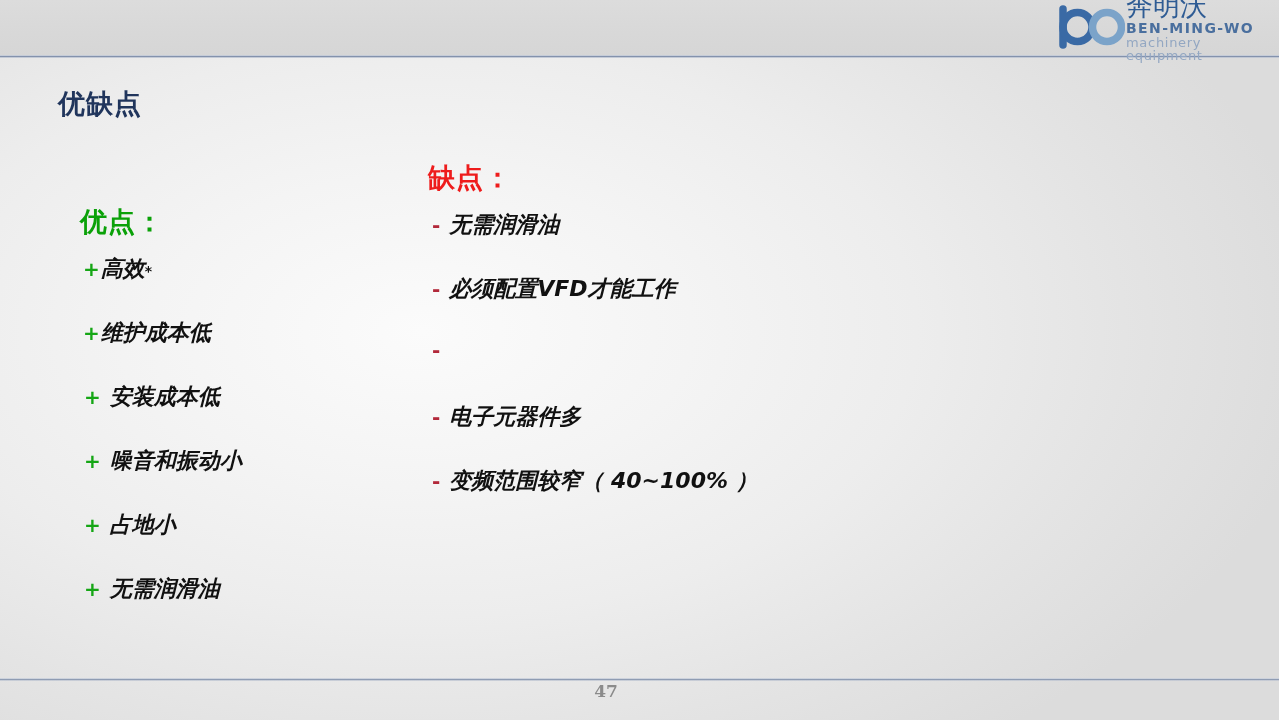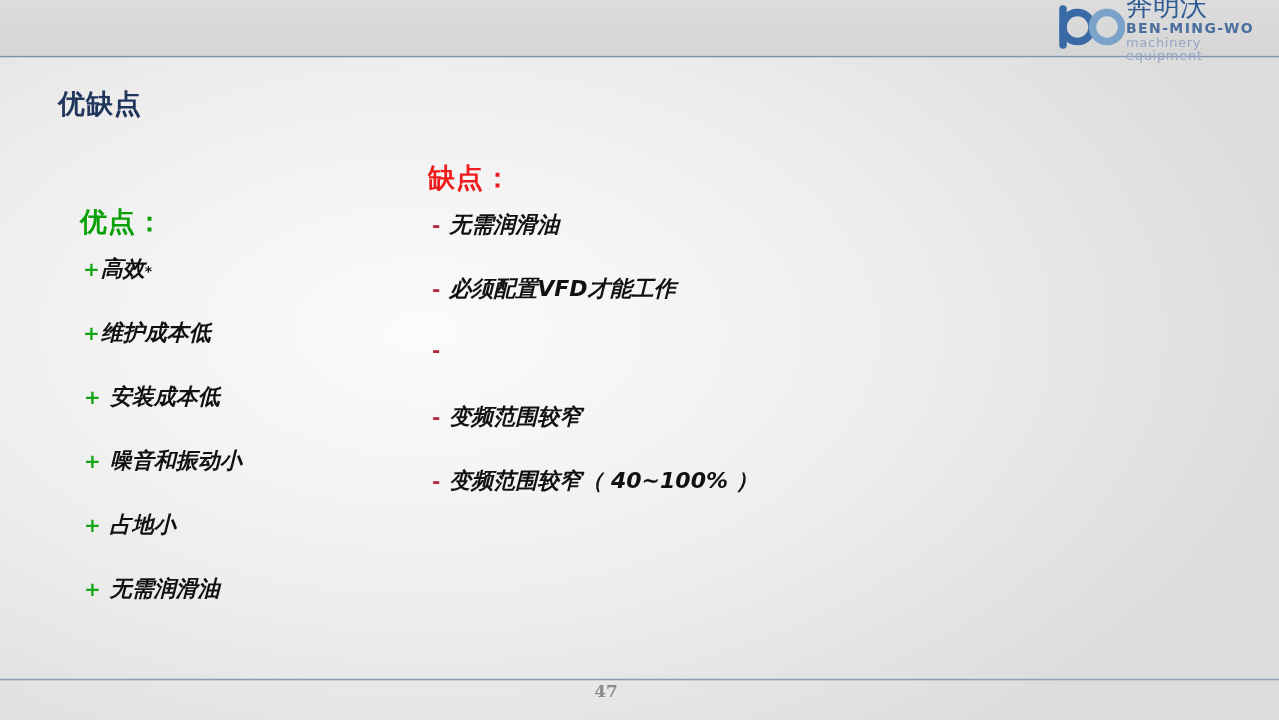--- a/index.html
+++ b/index.html
@@ -250,21 +250,21 @@
           </li>
           <li class="bullet-row loose">
             <span class="marker">-</span>
             <span class="bullet-text">必须配置VFD才能工作</span>
           </li>
           <li class="bullet-row loose">
             <span class="marker">-</span>
           </li>
           <li class="bullet-row loose">
             <span class="marker">-</span>
-            <span class="bullet-text">变频范围较窄</span>
+            <span class="bullet-text">电子元器件多</span>
           </li>
           <li class="bullet-row loose">
             <span class="marker">-</span>
             <span class="bullet-text">变频范围较窄（ 40~100% ）</span>
           </li>
         </ul>
     </div>
 
   </div>
 

